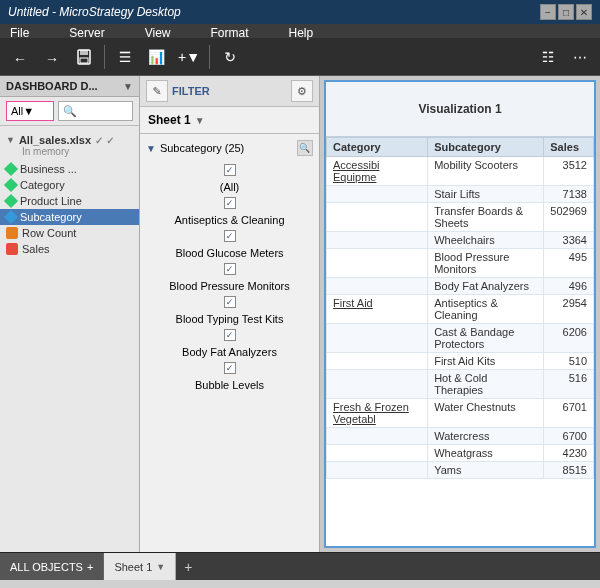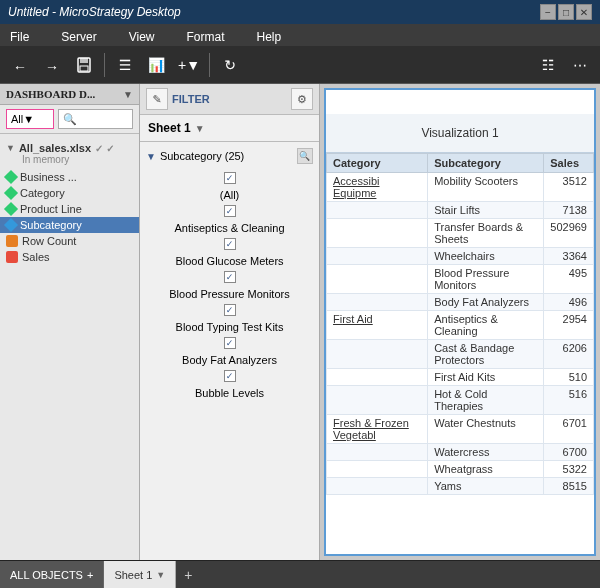--- a/index.html
+++ b/index.html
@@ -31,25 +31,25 @@
       border: 1px solid #888;
       cursor: pointer;
       display: flex; align-items: center; justify-content: center;
       font-size: 10px; color: #333;
     }
 
     
     .menu-bar {
       background: #3c3c3c;
       color: white;
-      height: 22px;
-      display: flex;
-      align-items: flex-end;
+      height: 14px;
+      display: flex;
+      align-items: flex-start;
       padding: 0 4px;
-      gap: 20px;
+      gap: 28px;
       font-size: 12px;
     }
     .menu-item {
       padding: 2px 6px;
       cursor: pointer;
     }
 
     
     .toolbar {
       background: #2e2e2e;
@@ -102,21 +102,20 @@
       justify-content: space-between;
     }
     .panel-header-title {
       font-size: 11px;
       font-weight: bold;
       color: #222;
       white-space: nowrap;
       overflow: hidden;
       text-overflow: ellipsis;
       flex: 1;
-      font-family: Liberation Serif, serif;
     }
     .panel-header-btn {
       font-size: 10px;
       cursor: pointer;
       color: #555;
       margin-left: 2px;
     }
 
     .all-selector {
       display: flex;
@@ -312,26 +311,25 @@
       background: white;
       border: 2px solid #5b9bd5;
       margin: 4px;
       display: flex;
       flex-direction: column;
       overflow: hidden;
     }
     .viz-title {
       background: #f0f4f8;
       border-bottom: 1px solid #c0d0e0;
-      padding: 12px 8px;
+      padding: 20px 8px;
       font-size: 12px;
-      font-weight: normal;
+      font-weight: bold;
       text-align: center;
       color: #333;
-      margin-top: 24px;
     }
 
     .viz-table {
       flex: 1;
       overflow-y: auto;
     }
     table {
       width: 100%;
       border-collapse: collapse;
       font-size: 11px;
@@ -617,21 +615,21 @@
               <td class="number-cell">6701</td>
             </tr>
             <tr>
               <td class="category-cell"></td>
               <td>Watercress</td>
               <td class="number-cell">6700</td>
             </tr>
             <tr>
               <td class="category-cell"></td>
               <td>Wheatgrass</td>
-              <td class="number-cell">5322</td>
+              <td class="number-cell">4230</td>
             </tr>
             <tr>
               <td class="category-cell"></td>
               <td>Yams</td>
               <td class="number-cell">8515</td>
             </tr>
           </tbody>
       </table>
     </div>
   </div>

